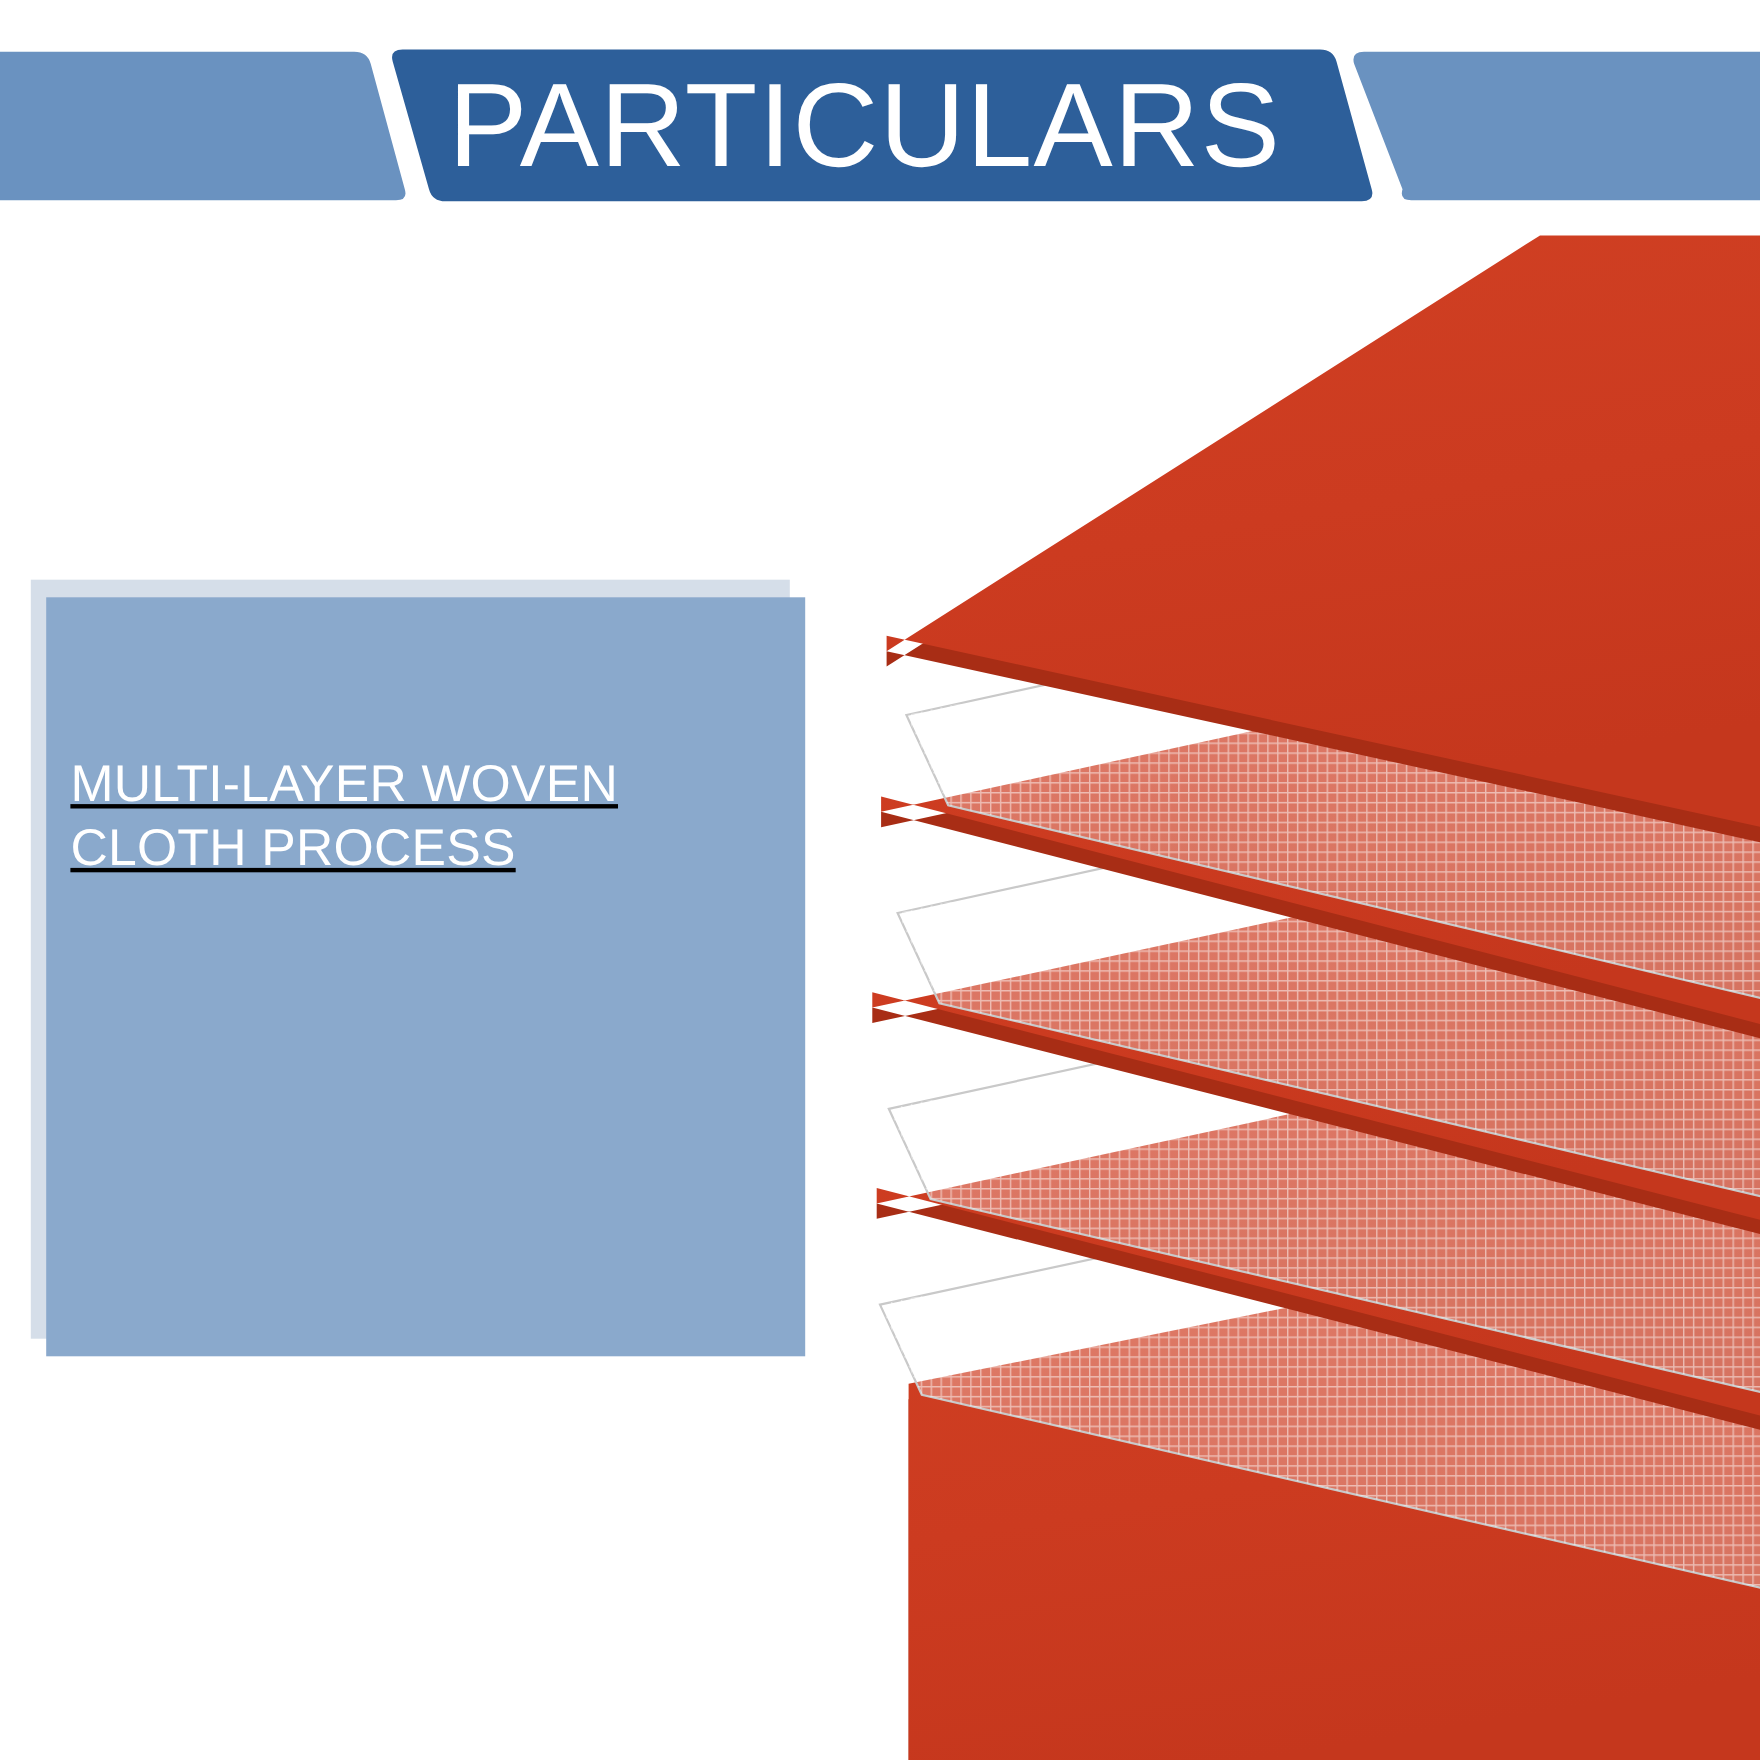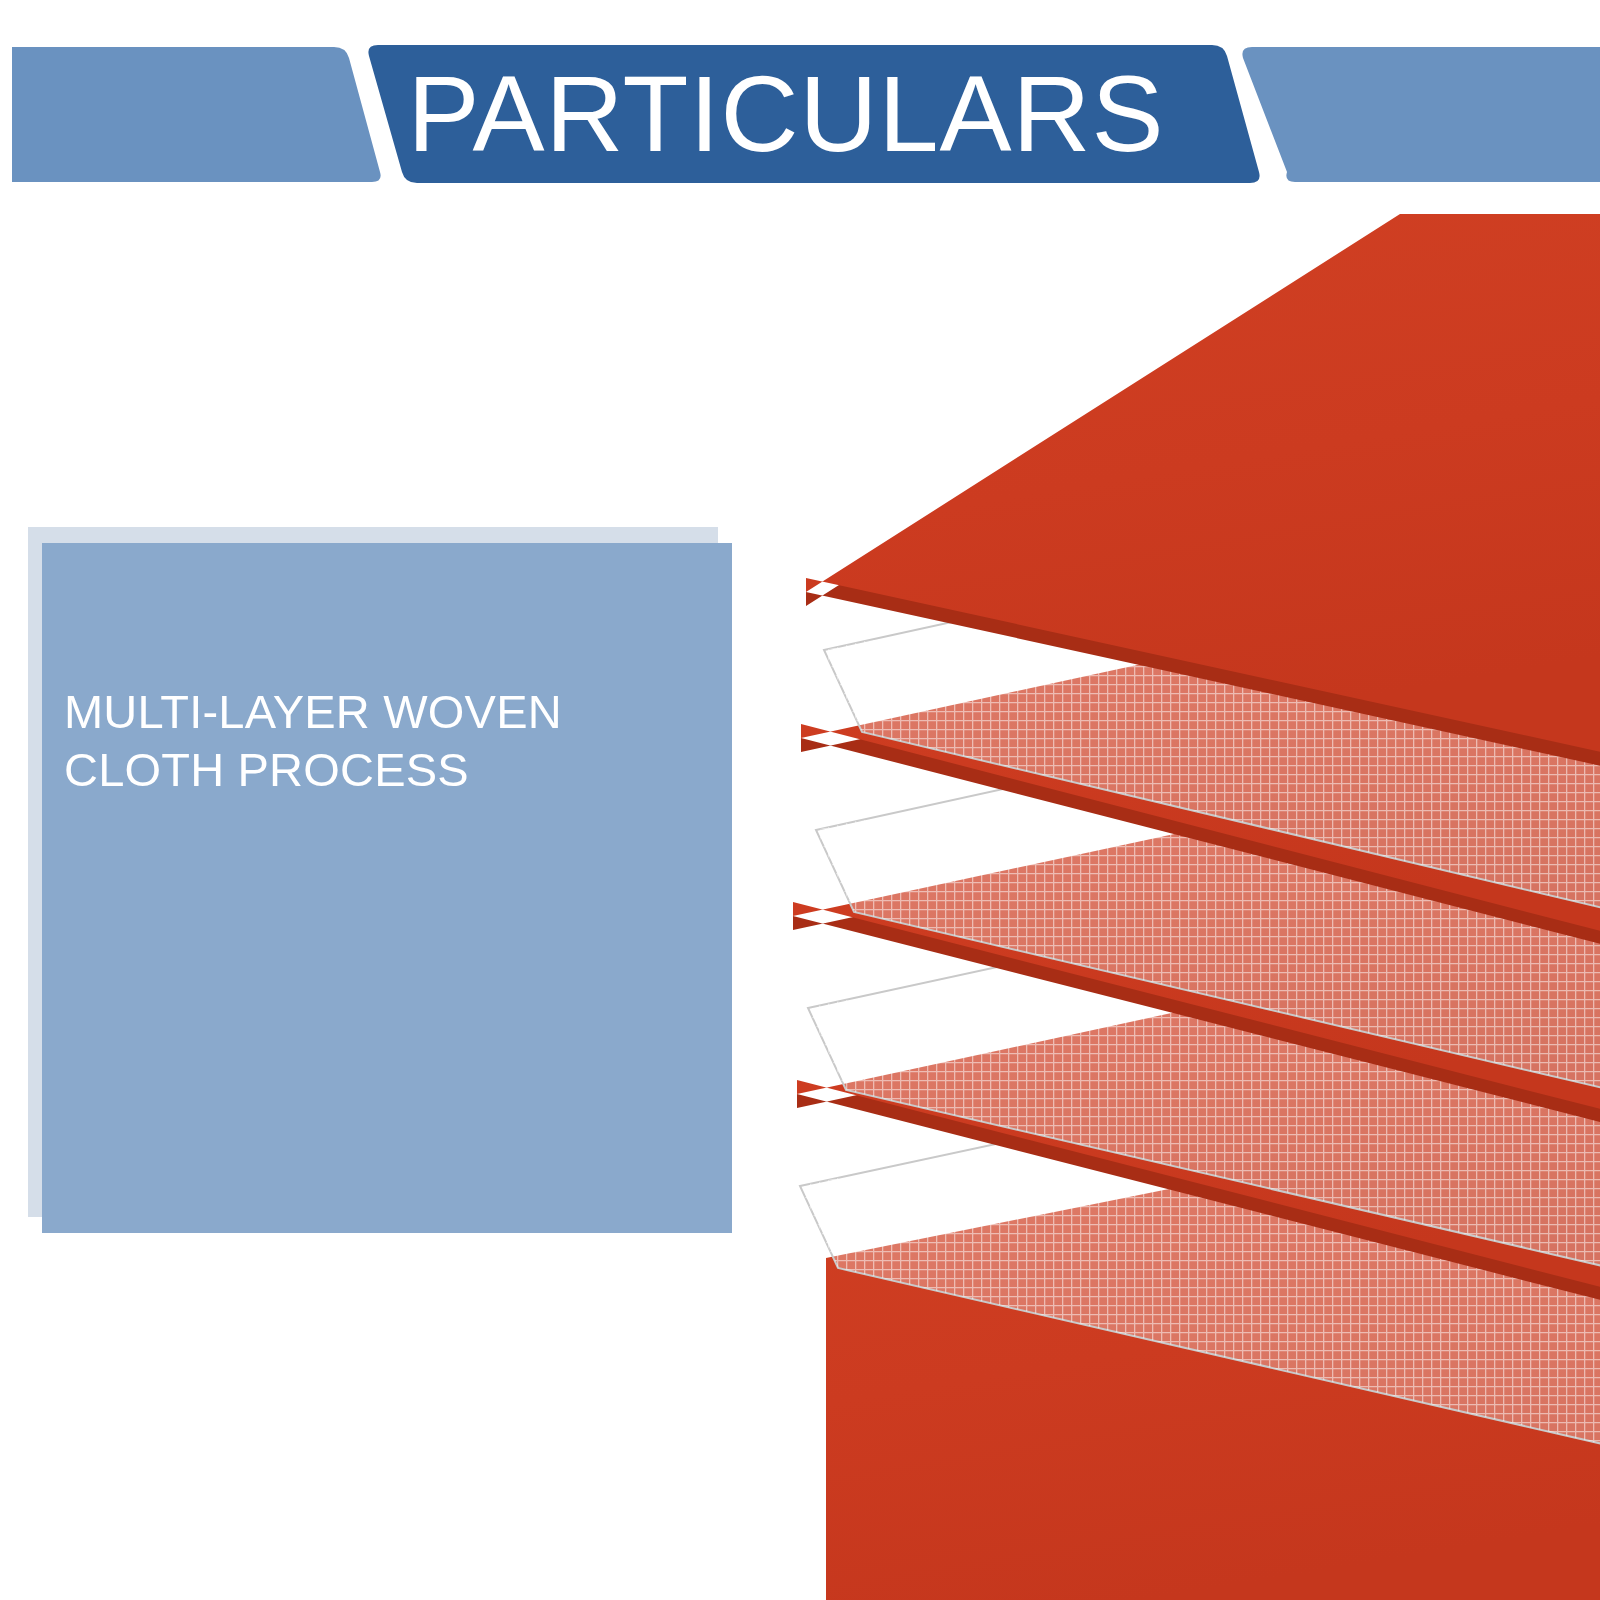--- a/index.html
+++ b/index.html
@@ -16,21 +16,20 @@
     font-family: "Liberation Sans", sans-serif;
   }
 
   
   #banner {
     position: absolute;
     left: 0;
     top: 0;
     width: 1304px;
     height: 200px;
-    padding-left: 12px;
   }
   #banner svg {
     display: block;
     width: 1600px;
     height: 200px;
   }
   #banner-title {
     position: absolute;
     left: 0;
     top: 44px;
@@ -63,20 +62,21 @@
     top: 543px;
     width: 690px;
     height: 690px;
     background: #8aa9cc;
   }
   #card-inner {
     position: absolute;
     left: 22px;
     top: 140px;
     right: 28px;
+    text-decoration: underline;
   }
   #card-heading {
     color: #ffffff;
     font-size: 47px;
     line-height: 1.23;
     font-weight: 400;
     margin: 0 0 44px 0;
     letter-spacing: 0.2px;
   }
   #card-paragraph {

